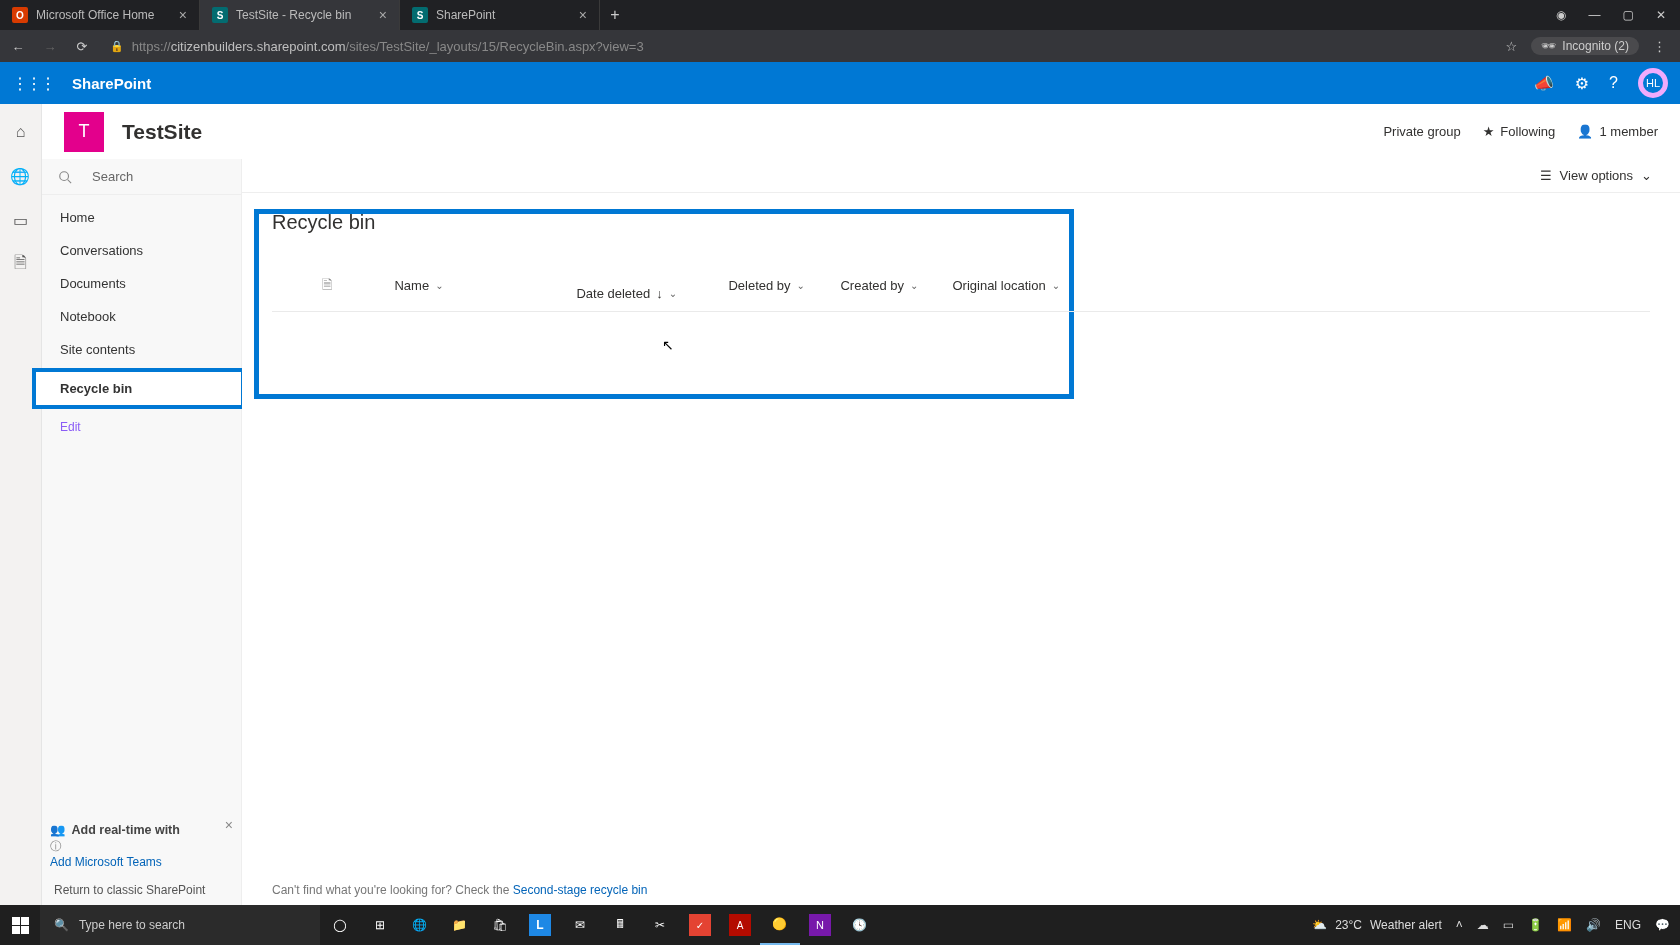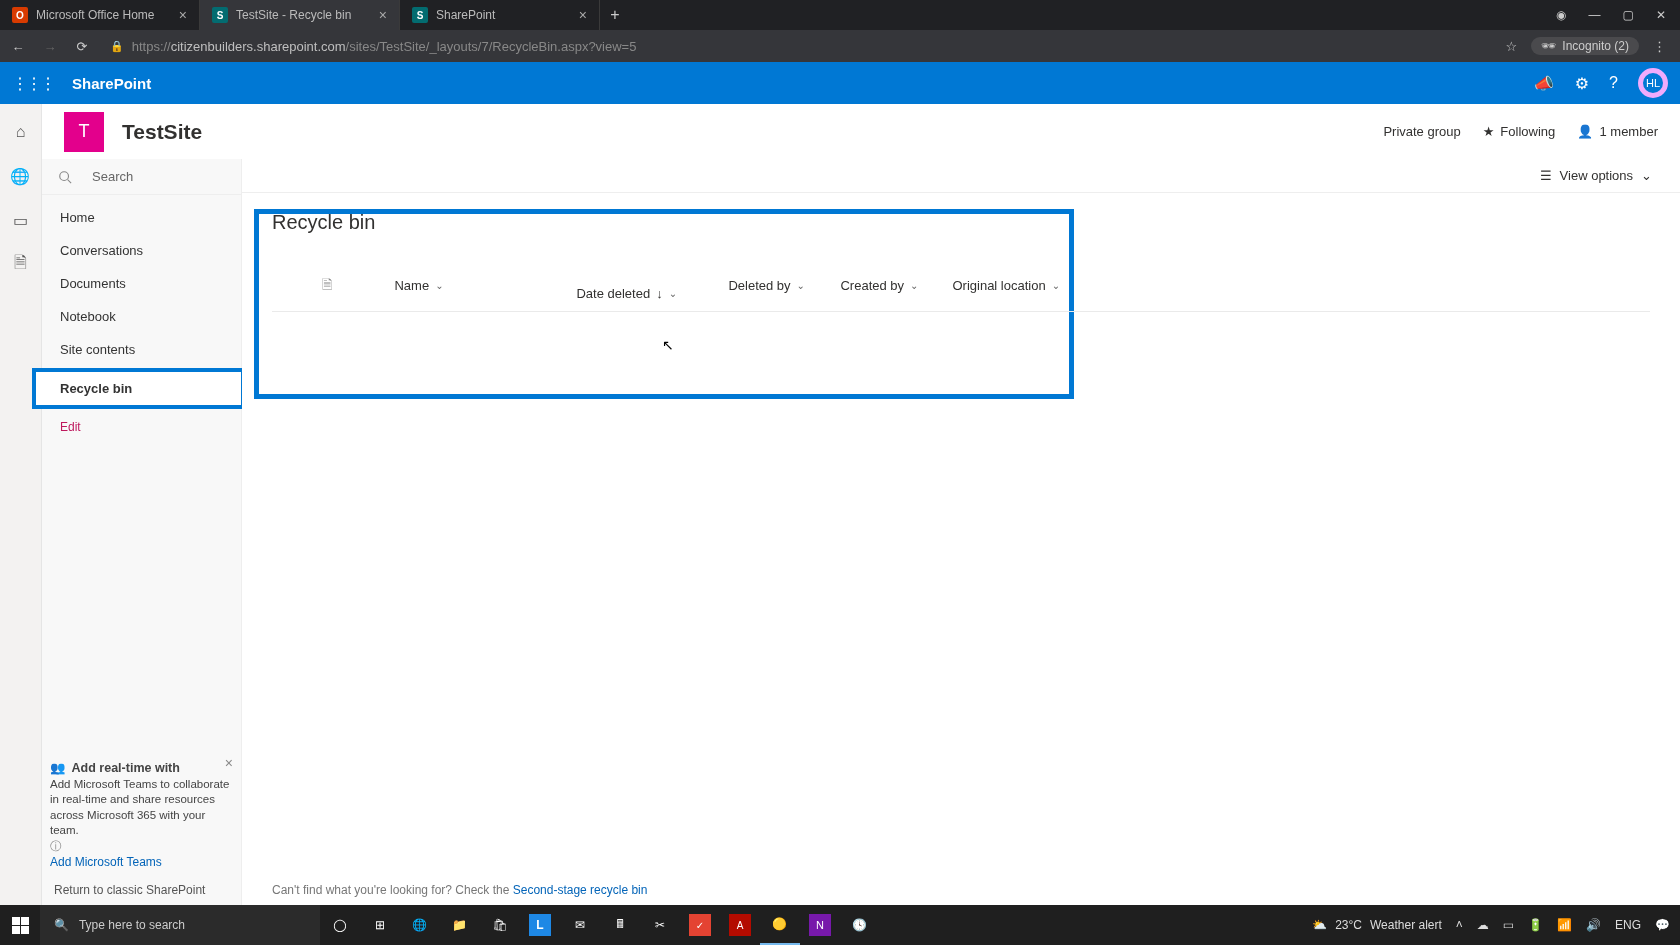--- a/index.html
+++ b/index.html
@@ -47,21 +47,21 @@
 .site-meta { margin-left:auto; display:flex; align-items:center; gap:22px; font-size:13px; color:#323130;}
 .site-meta .meta-item { display:flex; align-items:center; gap:6px;}
 
 .body-row { flex:1; display:flex; min-height:0;}
 .leftnav { width:200px; background:#f8f8f8; border-right:1px solid #eee; display:flex; flex-direction:column; position:relative;}
 .searchbox { display:flex; align-items:center; gap:20px; padding:10px 16px; color:#666; font-size:13px; border-bottom:1px solid #eee;}
 .searchbox svg { width:14px; height:14px; }
 .nav-list { padding:6px 0; }
 .nav-item { padding:9px 18px; font-size:13px; color:#333; cursor:pointer;}
 .nav-item.selected { font-weight:600; background:#fff; border:4px solid #0078d4; margin:2px -4px 2px -10px; padding-left:24px;}
-.nav-edit { padding:9px 18px; font-size:12px; color:#be185d; cursor:pointer;}
+.nav-edit { padding:9px 18px; font-size:12px; color:#8b5cf6; cursor:pointer;}
 
 .promo-card { position:absolute; bottom:34px; left:8px; right:8px; font-size:11.5px; color:#444; line-height:1.35;}
 .promo-card .promo-title { font-weight:600; font-size:12.5px; display:flex; align-items:center; gap:6px;}
 .promo-card .promo-close { position:absolute; top:-6px; right:0; color:#888; font-size:14px; cursor:pointer;}
 .promo-card .promo-link { color:#0364b8; font-size:12px; cursor:pointer; display:inline-block;}
 .classic-link { position:absolute; bottom:8px; left:12px; font-size:12px; color:#555; cursor:pointer;}
 
 .main { flex:1; position:relative; padding:0; background:#fff; overflow:hidden;}
 .viewopts-row { height:34px; display:flex; align-items:center; justify-content:flex-end; padding:0 28px; font-size:13px; color:#323130; border-bottom:1px solid #eee;}
 .viewopts-row .vobtn { display:flex; align-items:center; gap:8px; cursor:pointer;}
@@ -128,21 +128,21 @@
   </div>
 </div>
 
 <div class="addrbar">
   <span class="navicon">←</span>
   <span class="navicon" style="color:#666">→</span>
   <span class="navicon">⟳</span>
   <div class="omnibox">
     <span class="lock">🔒</span>
     <span class="url">
-      <span class="dim">https://</span><span>citizenbuilders.sharepoint.com</span><span class="dim">/sites/TestSite/_layouts/7/RecycleBin.aspx?view=5</span>
+      <span class="dim">https://</span><span>citizenbuilders.sharepoint.com</span><span class="dim">/sites/TestSite/_layouts/15/RecycleBin.aspx?view=3</span>
     </span>
   </div>
   <div class="right-addr">
     <span>☆</span>
     <span class="incog-pill">
       <span>🕶</span>
       <span>Incognito (2)</span>
     </span>
     <span>⋮</span>
   </div>
@@ -204,21 +204,20 @@
           <div class="nav-item selected">Recycle bin</div>
           <div class="nav-edit">Edit</div>
         </div>
 
         <div class="promo-card">
           <span class="promo-close">×</span>
           <div class="promo-title">
             <span>👥</span>
             <span>Add real-time with</span>
           </div>
-          <div>Add Microsoft Teams to collaborate in real-time and share resources across Microsoft 365 with your team.</div>
           <span style="color:#888">ⓘ</span><br>
           <span class="promo-link">Add Microsoft Teams</span>
         </div>
         <div class="classic-link">Return to classic SharePoint</div>
       </div>
 
       <div class="main">
         <div class="viewopts-row">
           <div class="vobtn">
             <span>☰</span>

